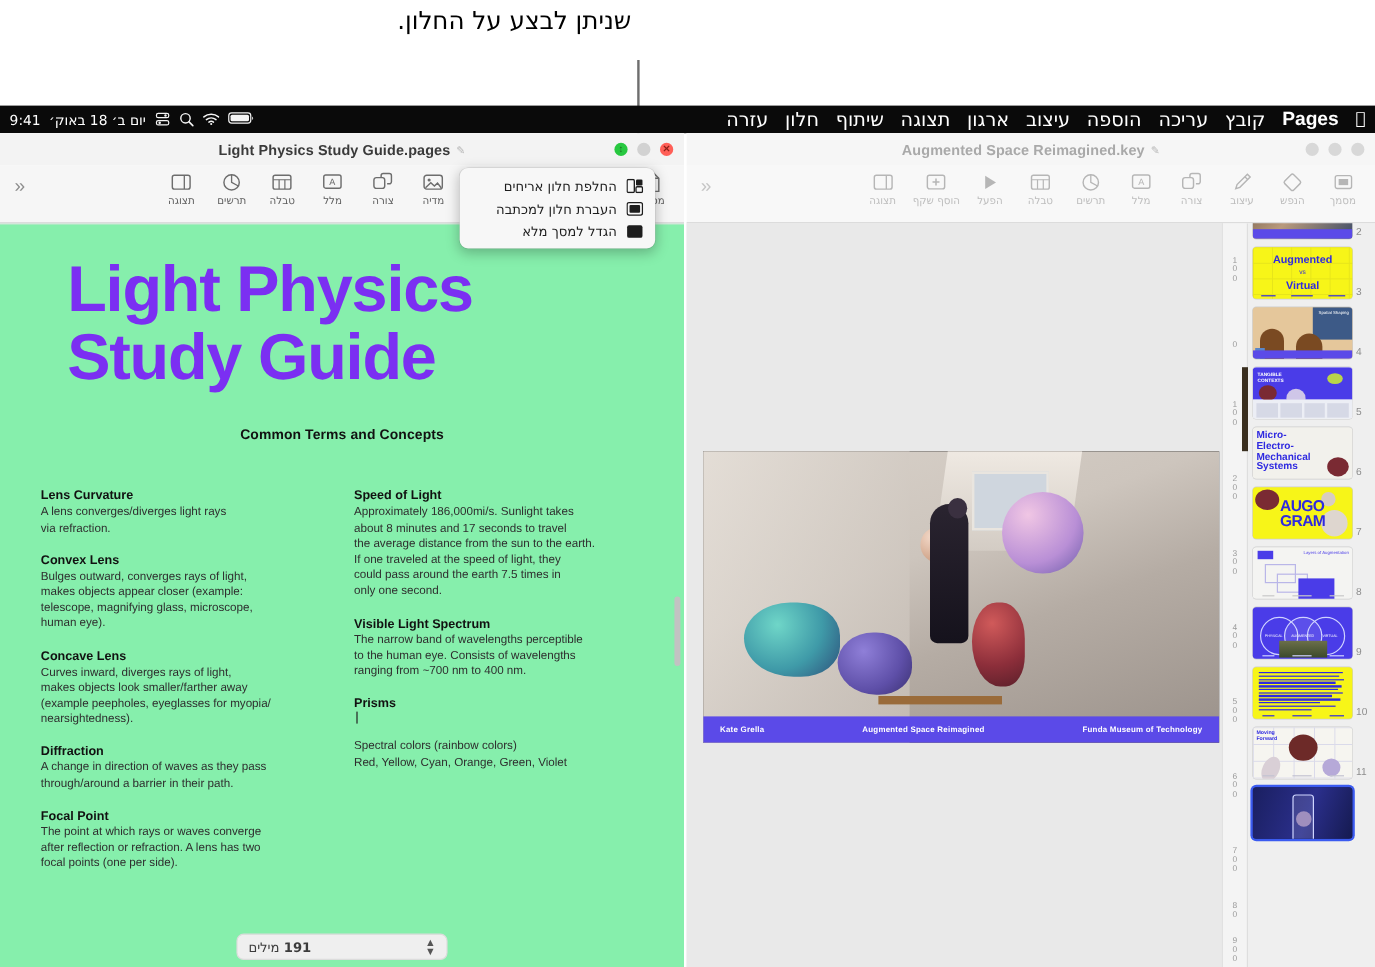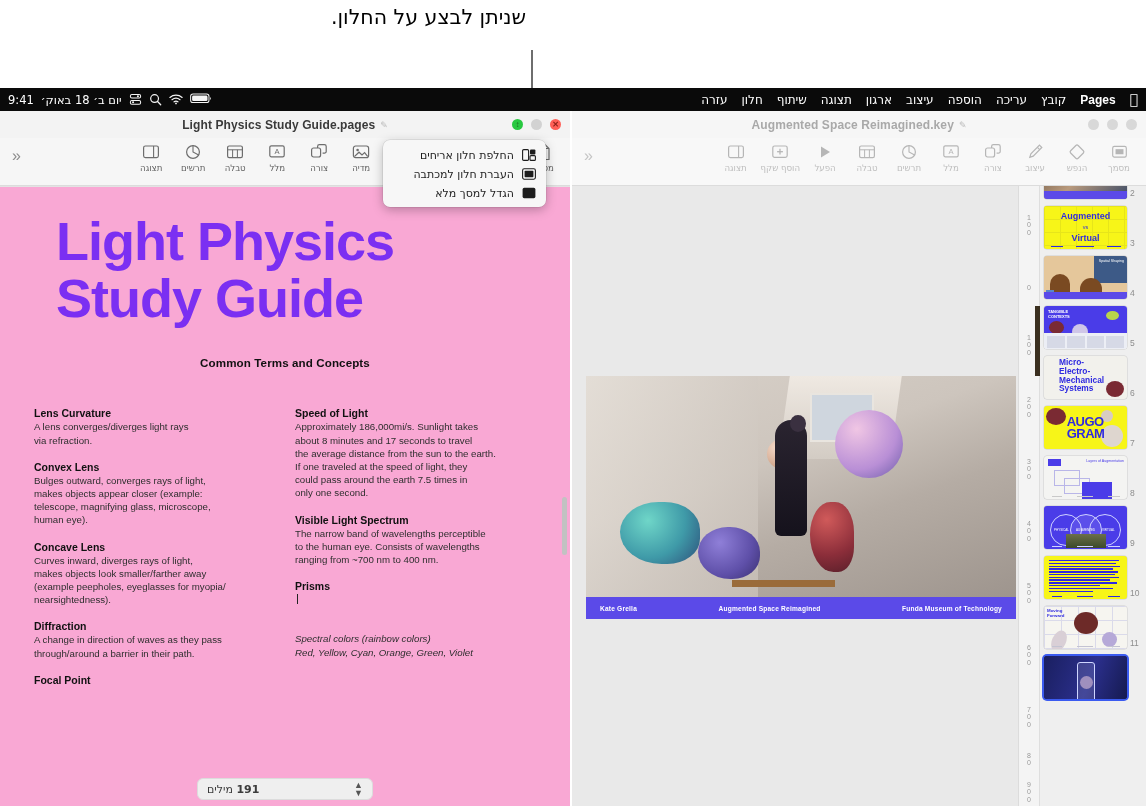--- a/index.html
+++ b/index.html
@@ -29,21 +29,21 @@
 
   
   .menubar {
     position: absolute; left: 0; top: 88px; width: 1146px; height: 23px;
     background: #0a0a0a; color: #fff;
     display: flex; align-items: center; justify-content: space-between;
     padding: 0 8px; font-size: 11.5px;
   }
   .menubar-right { display: flex; align-items: center; direction: rtl; gap: 14px; }
   .menubar-left { display: flex; gap: 7px; }
-  .menu-item { color: #fff; font-size: 12px; font-family: "DejaVu Sans", sans-serif; white-space: nowrap;}
+  .menu-item { color: #fff; font-size: 16px; font-family: "DejaVu Sans", sans-serif; white-space: nowrap;}
   .menu-item.app { font-weight: bold; font-family: "Liberation Sans", sans-serif; }
   .apple-logo { font-size: 14px; line-height: 1; padding-bottom: 2px;}
   .status-time { font-size: 11.5px; font-family: "DejaVu Sans", sans-serif; white-space: nowrap; }
   .sicon { display:inline-block; opacity:.96; }
 
   
   .win {
     position: absolute; background: #fff; overflow: hidden;
   }
   .win-pages { left: 0; top: 111px; width: 570px; height: 695px; }
@@ -103,39 +103,39 @@
   .dd-item {
     display:flex; align-items:flex-end; justify-content:flex-start;
     gap: 8px; padding: 2.5px 10px 2.5px 10px; font-size: 11px; color:#1d1d1d;
     font-family:"DejaVu Sans", sans-serif;
   }
   .dd-icon { width:14px; height:14px; flex:none; display:flex; align-items:center; justify-content:center; }
   .dd-label { white-space:nowrap; }
 
   
   .doc-area {
-    position:relative; height: 620px; background:#f9a8d4; overflow:hidden;
+    position:relative; height: 620px; background:#86efac; overflow:hidden;
     border-top: 1px solid #e3e3e3;
   }
   .doc-page { padding: 26px 28px 0 28px; }
   .doc-title {
     color:#7b2ff2; font-weight: bold; font-size: 54px; line-height: 1.05;
     letter-spacing:-1px; text-align:left; padding-left:28px;
     font-family:"Liberation Sans", sans-serif;
   }
   .doc-subtitle {
     text-align:center; font-weight:bold; font-size: 11.6px; color:#111;
     margin-top: 30px; letter-spacing:.1px;
   }
   .doc-cols { display:flex; gap: 20px; margin-top: 38px; padding: 0 6px; }
   .doc-col { width: 50%; }
   .term-h { font-weight:bold; font-size:10.5px; color:#111; margin-top:14px; }
   .term-h.first { margin-top: 0; }
   .term-p { font-size:9.7px; line-height:13.2px; color:#2e2e2e; margin-top:1px; }
-  .term-p.tight { margin-top: 26px; font-style: italic; }
+  .term-p.tight { margin-top: 9px; }
   .caret { display:inline-block; width:1px; height:10px; background:#222; vertical-align:-1px; margin-left:2px;}
 
   .wordcount {
     position:absolute; left: 0; right: 0; bottom: 6px;
     display:flex; justify-content:center;
   }
   .wc-pill {
     background:#efefef; border:1px solid #dcdcdc; border-radius:6px;
     height: 22px; width: 176px; display:flex; align-items:center;
     justify-content:space-between; padding: 0 9px; direction: rtl;
@@ -380,20 +380,21 @@
           <div class="doc-col">
             <div class="term-h first">Lens Curvature</div>
             <div class="term-p">A lens converges/diverges light rays<br>via refraction.</div>
             <div class="term-h">Convex Lens</div>
             <div class="term-p">Bulges outward, converges rays of light,<br>makes objects appear closer (example:<br>telescope, magnifying glass, microscope,<br>human eye).</div>
             <div class="term-h">Concave Lens</div>
             <div class="term-p">Curves inward, diverges rays of light,<br>makes objects look smaller/farther away<br>(example peepholes, eyeglasses for myopia/<br>nearsightedness).</div>
             <div class="term-h">Diffraction</div>
             <div class="term-p">A change in direction of waves as they pass<br>through/around a barrier in their path.</div>
             <div class="term-h">Focal Point</div>
+            <div class="term-p">The point at which rays or waves converge<br>after reflection or refraction. A lens has two<br>focal points (one per side).</div>
           </div>
           <div class="doc-col">
             <div class="term-h first">Speed of Light</div>
             <div class="term-p">Approximately 186,000mi/s. Sunlight takes<br>about 8 minutes and 17 seconds to travel<br>the average distance from the sun to the earth.<br>If one traveled at the speed of light, they<br>could pass around the earth 7.5 times in<br>only one second.</div>
             <div class="term-h">Visible Light Spectrum</div>
             <div class="term-p">The narrow band of wavelengths perceptible<br>to the human eye. Consists of wavelengths<br>ranging from ~700 nm to 400 nm.</div>
             <div class="term-h">Prisms</div>
             <div class="term-p"><span class="caret"></span></div>
             <div class="term-p tight">Spectral colors (rainbow colors)<br>Red, Yellow, Cyan, Orange, Green, Violet</div>
           </div>
@@ -590,21 +591,21 @@
                   <i style="flex:1;height:12px;background:#d6d9e6"></i>
                   <i style="flex:1;height:12px;background:#d6d9e6"></i>
                   <i style="flex:1;height:12px;background:#d6d9e6"></i>
                 </div>
             </div>
             <span class="kn-thumb-num">5</span>
           </div>
 
           <div class="kn-thumb-row">
             <div class="kn-thumb" style="background:#f2f1ec">
-              <div style="position:absolute;left:15px;top:2px;font-size:8.4px;font-weight:bold;color:#2f2ae0;line-height:8.8px">Micro-<br>Electro-<br>Mechanical<br>Systems</div>
+              <div style="position:absolute;left:3px;top:2px;font-size:8.4px;font-weight:bold;color:#2f2ae0;line-height:8.8px">Micro-<br>Electro-<br>Mechanical<br>Systems</div>
               <div style="position:absolute;right:3px;bottom:2px;width:18px;height:16px;border-radius:50%;background:#7a2a33"></div>
             </div>
             <span class="kn-thumb-num">6</span>
           </div>
 
           <div class="kn-thumb-row">
             <div class="kn-thumb" style="background:#f7f518">
               <div style="position:absolute;left:2px;top:2px;width:20px;height:17px;border-radius:50%;background:#7a2a33"></div>
               <div style="position:absolute;right:14px;top:4px;width:12px;height:12px;border-radius:50%;background:#d8ccc2"></div>
               <div style="position:absolute;right:4px;bottom:2px;width:22px;height:22px;border-radius:50%;background:#ded6cf"></div>

